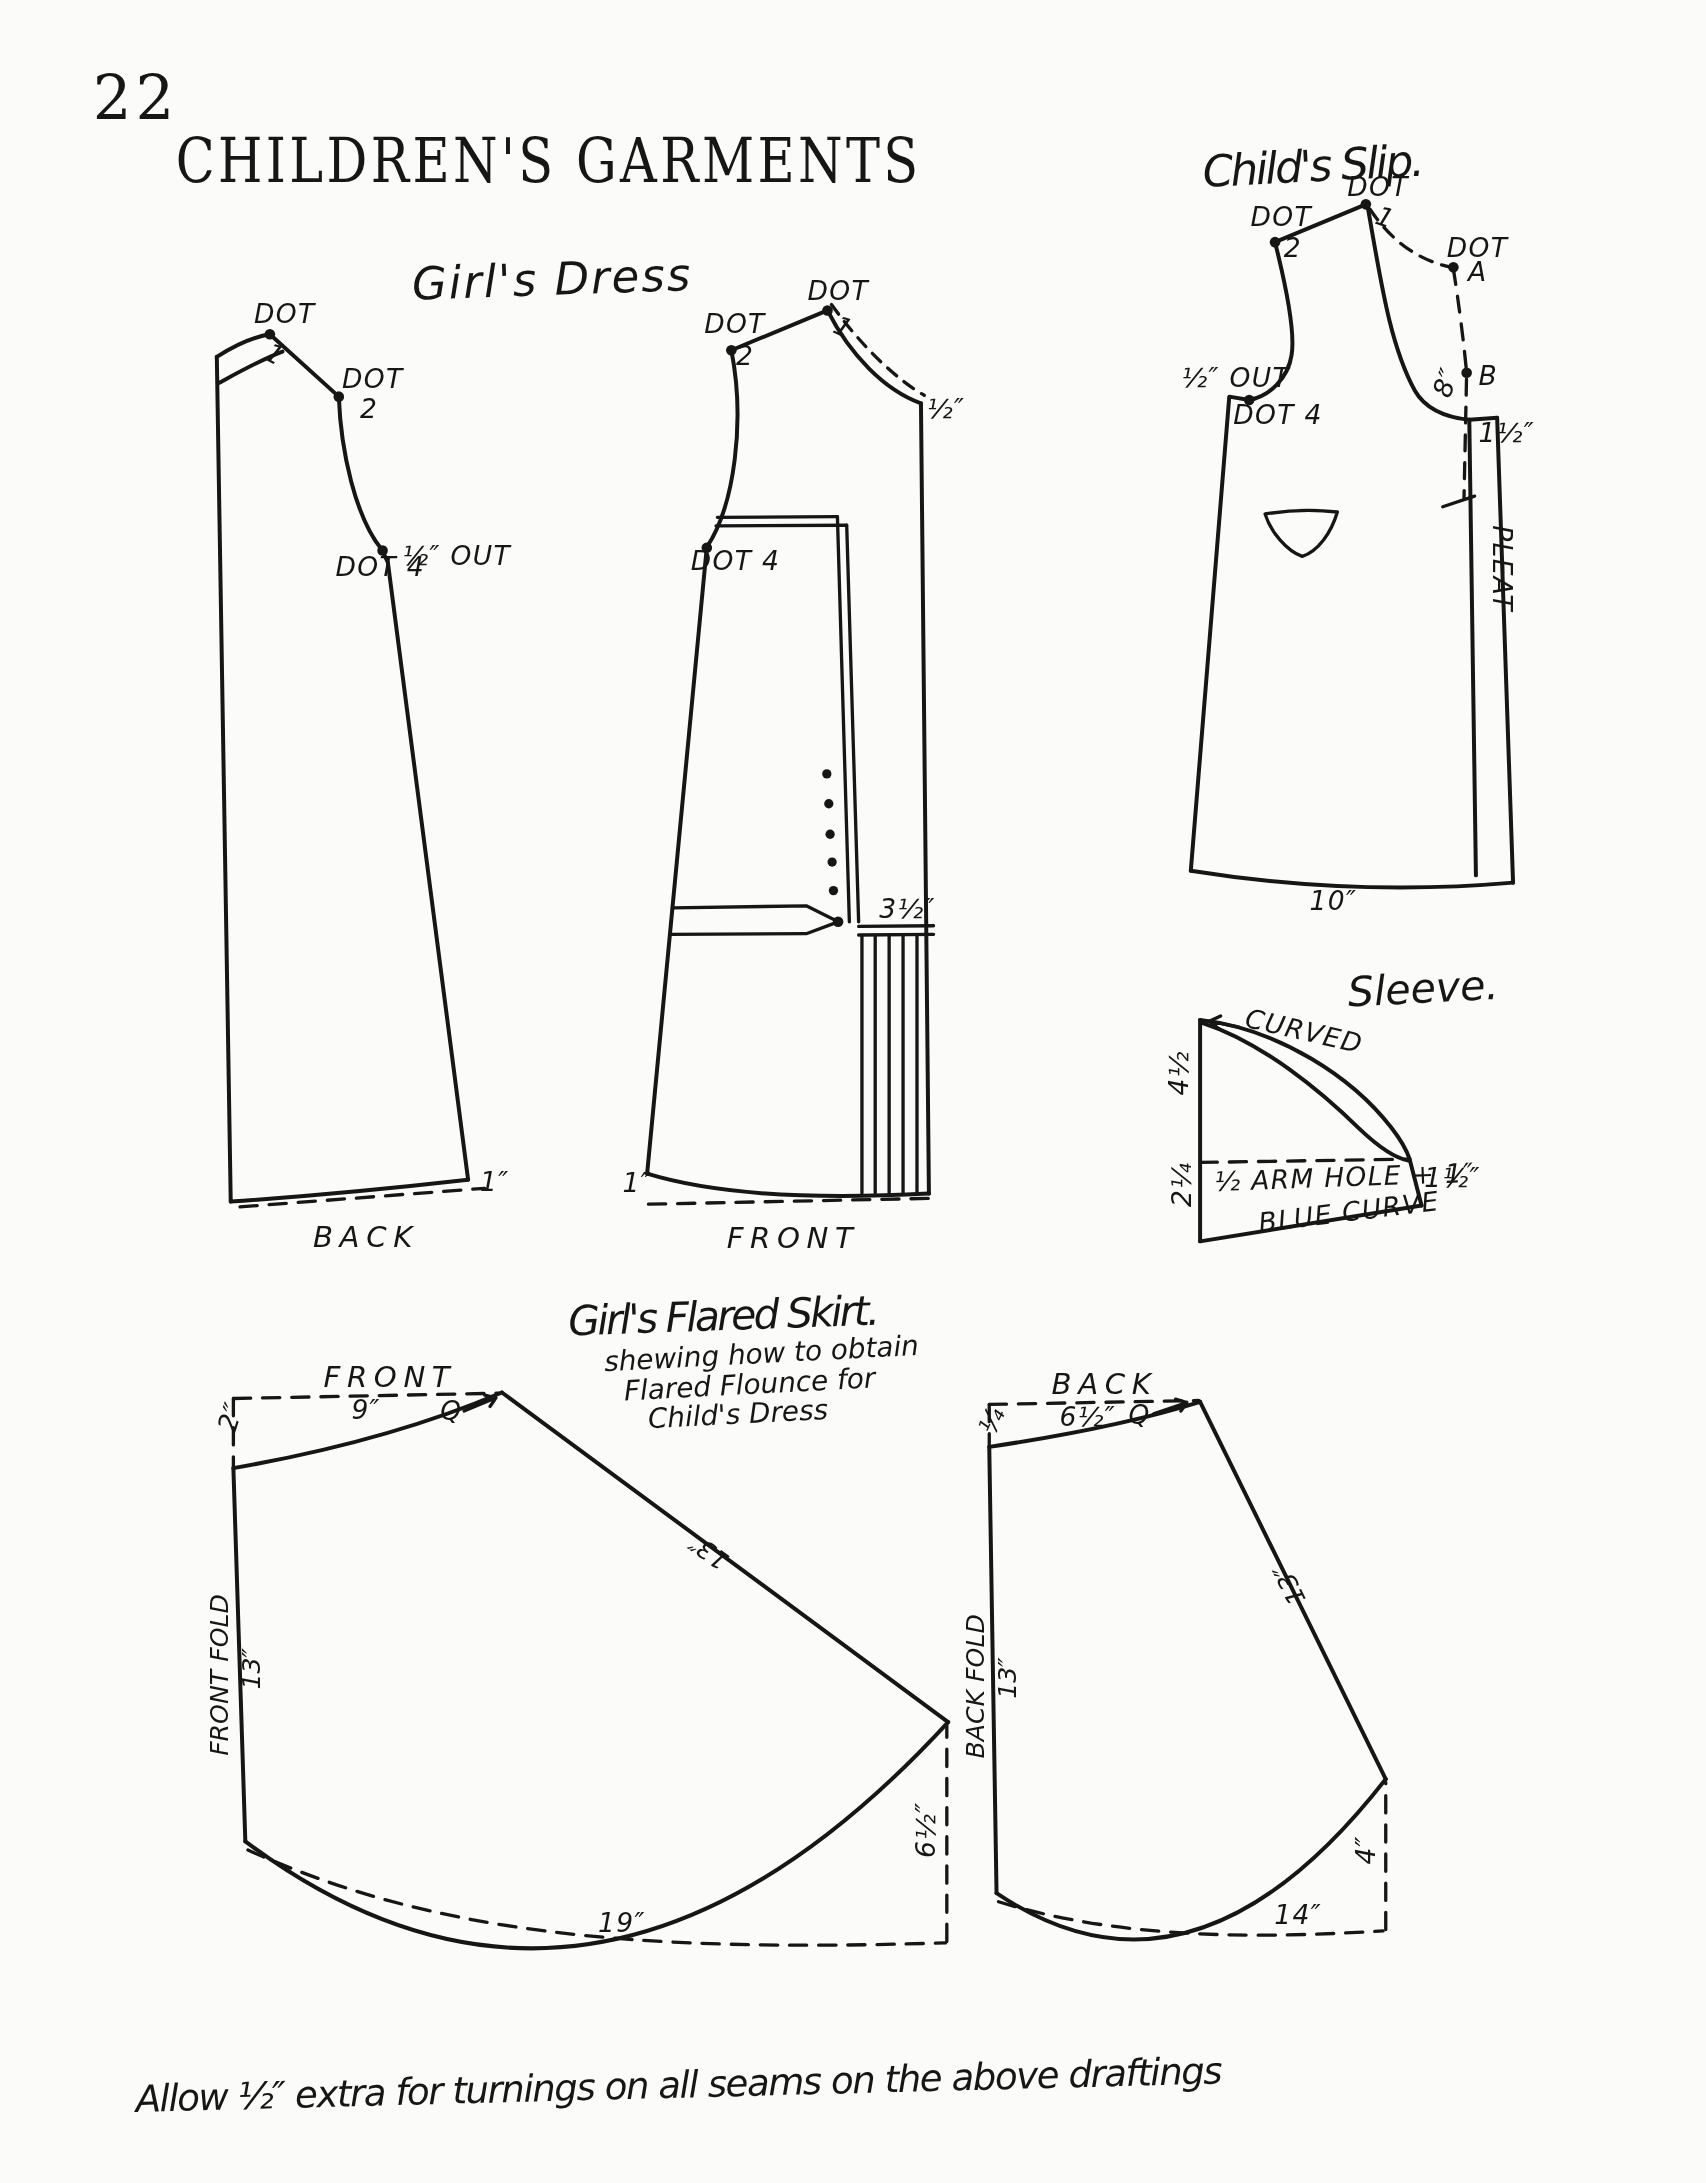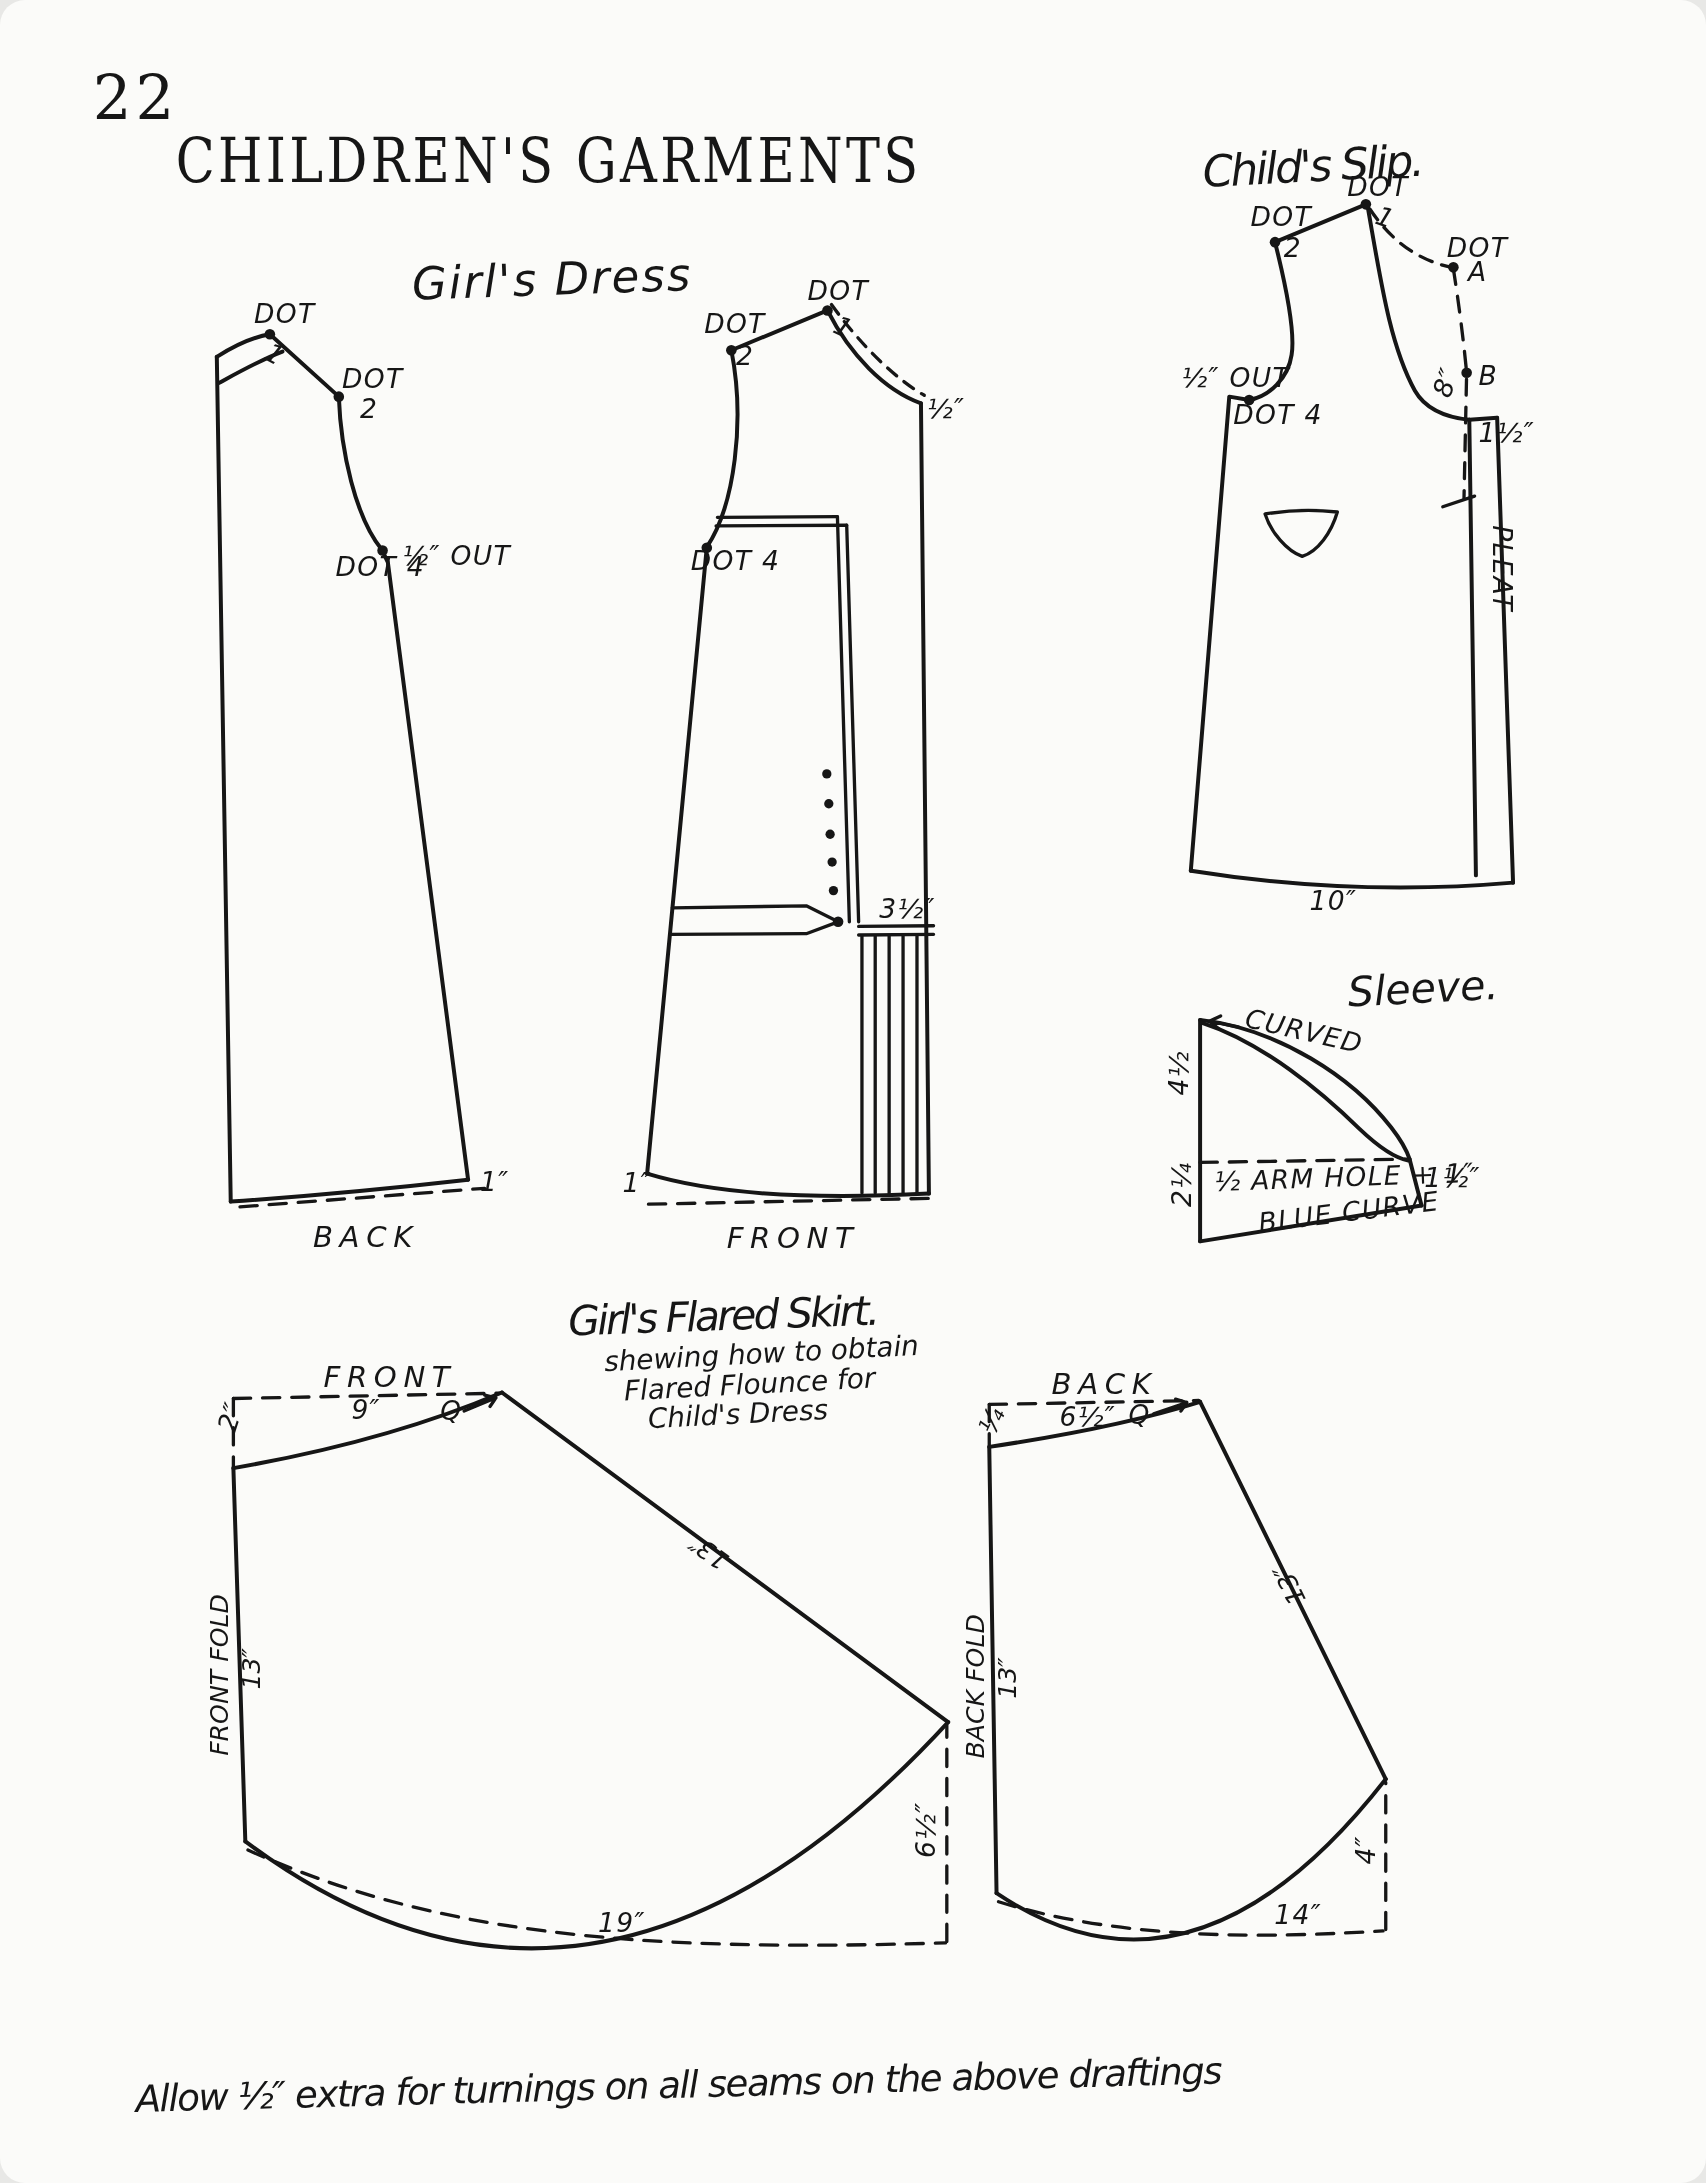--- a/index.html
+++ b/index.html
@@ -2,21 +2,20 @@
 <html style="font-size:10.6px"><head>
 <meta charset="utf-8">
 <style>
   html,body{margin:0;padding:0;background:#e8e8e6;}
   .page{
     position:relative;
     width:1706px;height:2183px;
     background:#fbfbf9;
     font-family:"DejaVu Sans", sans-serif;
     overflow:hidden;
-    border-radius:25px;
   }
   svg{position:absolute;left:0;top:0;}
   .ink{stroke:#161616;fill:none;stroke-width:6;stroke-linecap:round;stroke-linejoin:round;}
   .thin{stroke-width:5;}
   .dashL{stroke-dasharray:26 18;}
   .dashM{stroke-dasharray:20 15;}
   .dot{fill:#161616;stroke:none;}
   text{fill:#161616;stroke:none;font-family:"DejaVu Sans", sans-serif;}
   .serifTitle{font-family:"DejaVu Serif", serif;letter-spacing:6px;}
   .hand{font-style:italic;}

